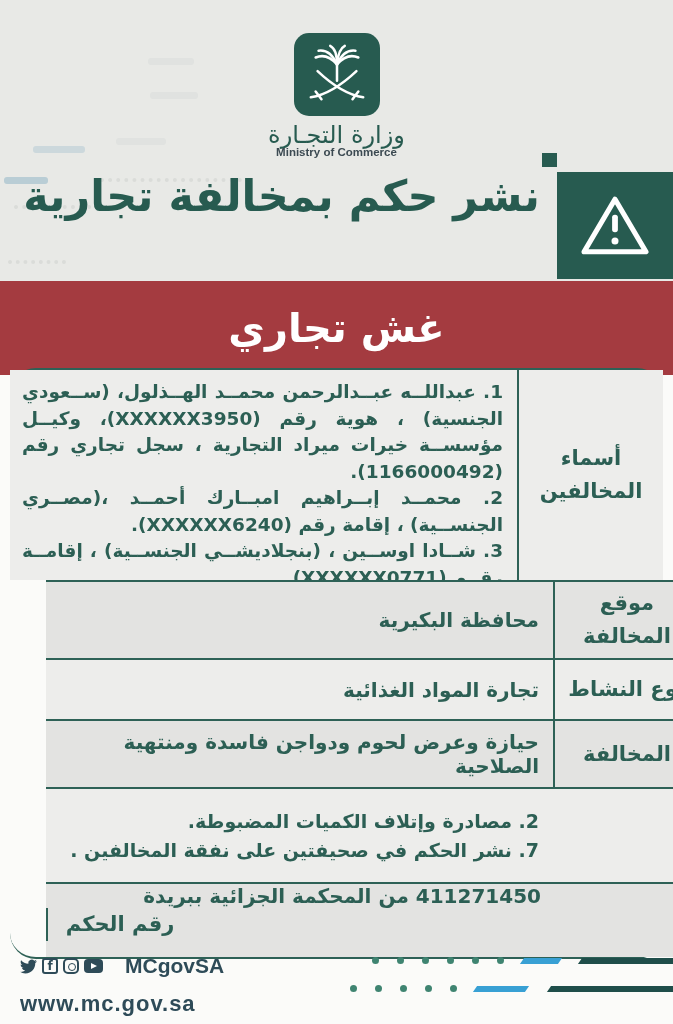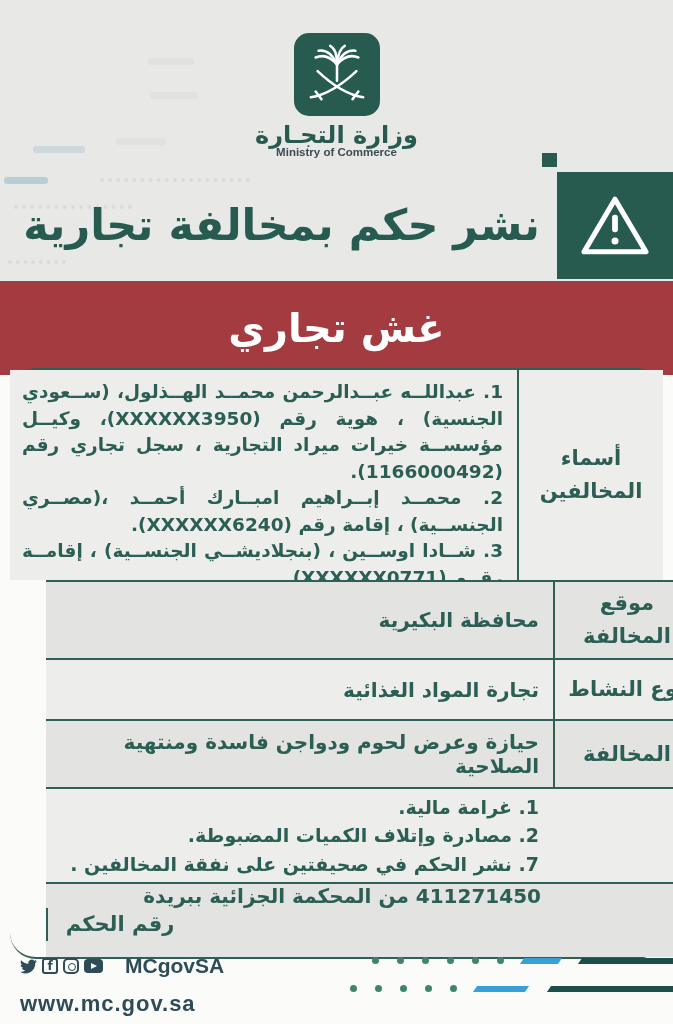--- a/index.html
+++ b/index.html
@@ -23,25 +23,25 @@
 
   
   .top-section{position:absolute;left:0;top:0;width:673px;height:281px;background:var(--bg-top);}
   .deco-bar{position:absolute;height:7px;border-radius:3px;background:#e0e2e0;}
   .deco-dotline{position:absolute;height:0;border-top:4px dotted #d7d9d6;opacity:.8;}
   .deco-bluedash{position:absolute;height:7px;border-radius:3px;}
 
   
   .logo-block{position:absolute;left:0;top:0;width:673px;text-align:center;}
   .emblem-box{position:absolute;left:294px;top:33px;width:86px;height:83px;background:var(--brand-green);border-radius:15px;display:flex;align-items:center;justify-content:center;}
-  .ministry-ar{position:absolute;left:0;top:121px;width:673px;text-align:center;font-size:24px;font-weight:bold;color:var(--brand-green);}
+  .ministry-ar{position:absolute;left:0;top:121px;width:673px;text-align:center;font-size:24px;font-weight:normal;color:var(--brand-green);}
   .ministry-en{position:absolute;left:0;top:146px;width:673px;text-align:center;font-size:11.5px;font-weight:bold;color:#3C4A52;font-family:"Liberation Sans","DejaVu Sans",sans-serif;}
 
   
-  .header-title-wrap{position:absolute;left:0;right:133px;top:171px;height:107px;display:flex;align-items:center;justify-content:flex-end;}
+  .header-title-wrap{position:absolute;left:0;right:133px;top:171px;height:107px;display:flex;align-items:flex-start;justify-content:flex-end;}
   .header-title{font-size:43px;font-weight:bold;color:var(--brand-green);direction:rtl;white-space:nowrap;}
   .warning-box{position:absolute;left:557px;top:172px;width:116px;height:107px;background:var(--brand-green);display:flex;align-items:center;justify-content:center;}
   .warning-notch{position:absolute;left:542px;top:153px;width:15px;height:14px;background:var(--brand-green);}
 
   
   .red-band{position:absolute;left:0;top:281px;width:673px;height:94px;background:var(--banner-red);display:flex;align-items:center;justify-content:center;}
   .red-band span{color:#fff;font-size:40px;font-weight:bold;direction:rtl;}
 
   
   .vtable{position:absolute;left:10px;top:368px;width:653px;border-top:2px solid var(--border-green);border-bottom:2px solid var(--border-green);color:var(--table-text);border-radius:26px;}
@@ -154,21 +154,20 @@
       <div class="cell-label">نوع النشاط</div>
     </div>
 
     <div class="vrow viol-row row-dark simple">
       <div class="cell-content">حيازة وعرض لحوم ودواجن فاسدة ومنتهية الصلاحية</div>
       <div class="cell-label">المخالفة</div>
     </div>
 
     <div class="vrow pen-row row-light">
       <div class="cell-content">
-        <div>1. غرامة مالية.</div>
         <div>2. مصادرة وإتلاف الكميات المضبوطة.</div>
         <div>7. نشر الحكم في صحيفتين على نفقة المخالفين .</div>
       </div>
     </div>
 
     <div class="vrow num-row row-dark">
       <div class="cell-content">411271450 من المحكمة الجزائية ببريدة</div>
       <div class="cell-label">رقم الحكم</div>
     </div>
 

